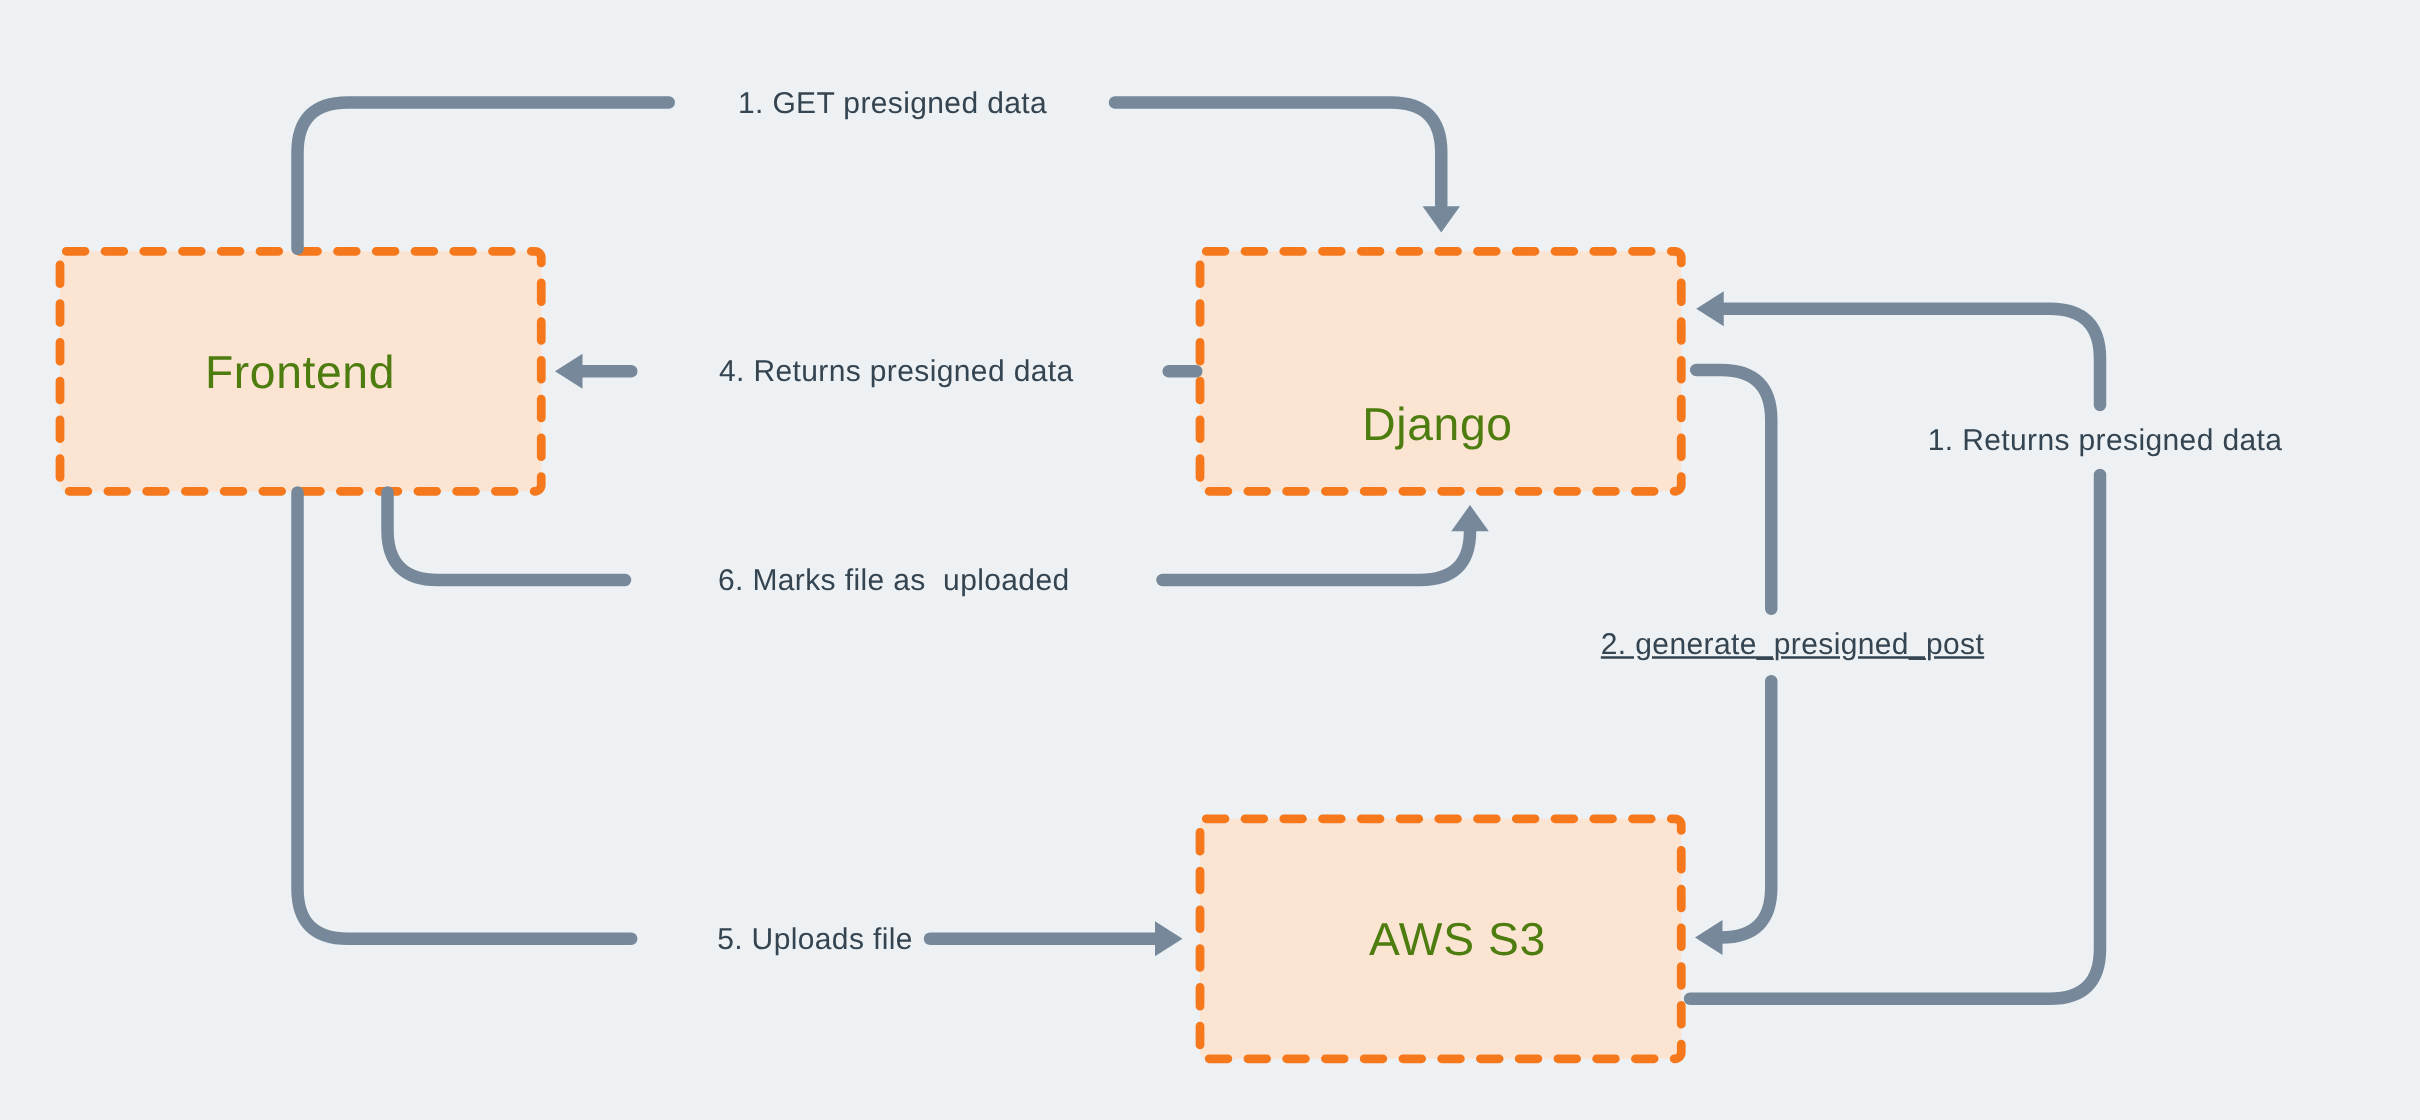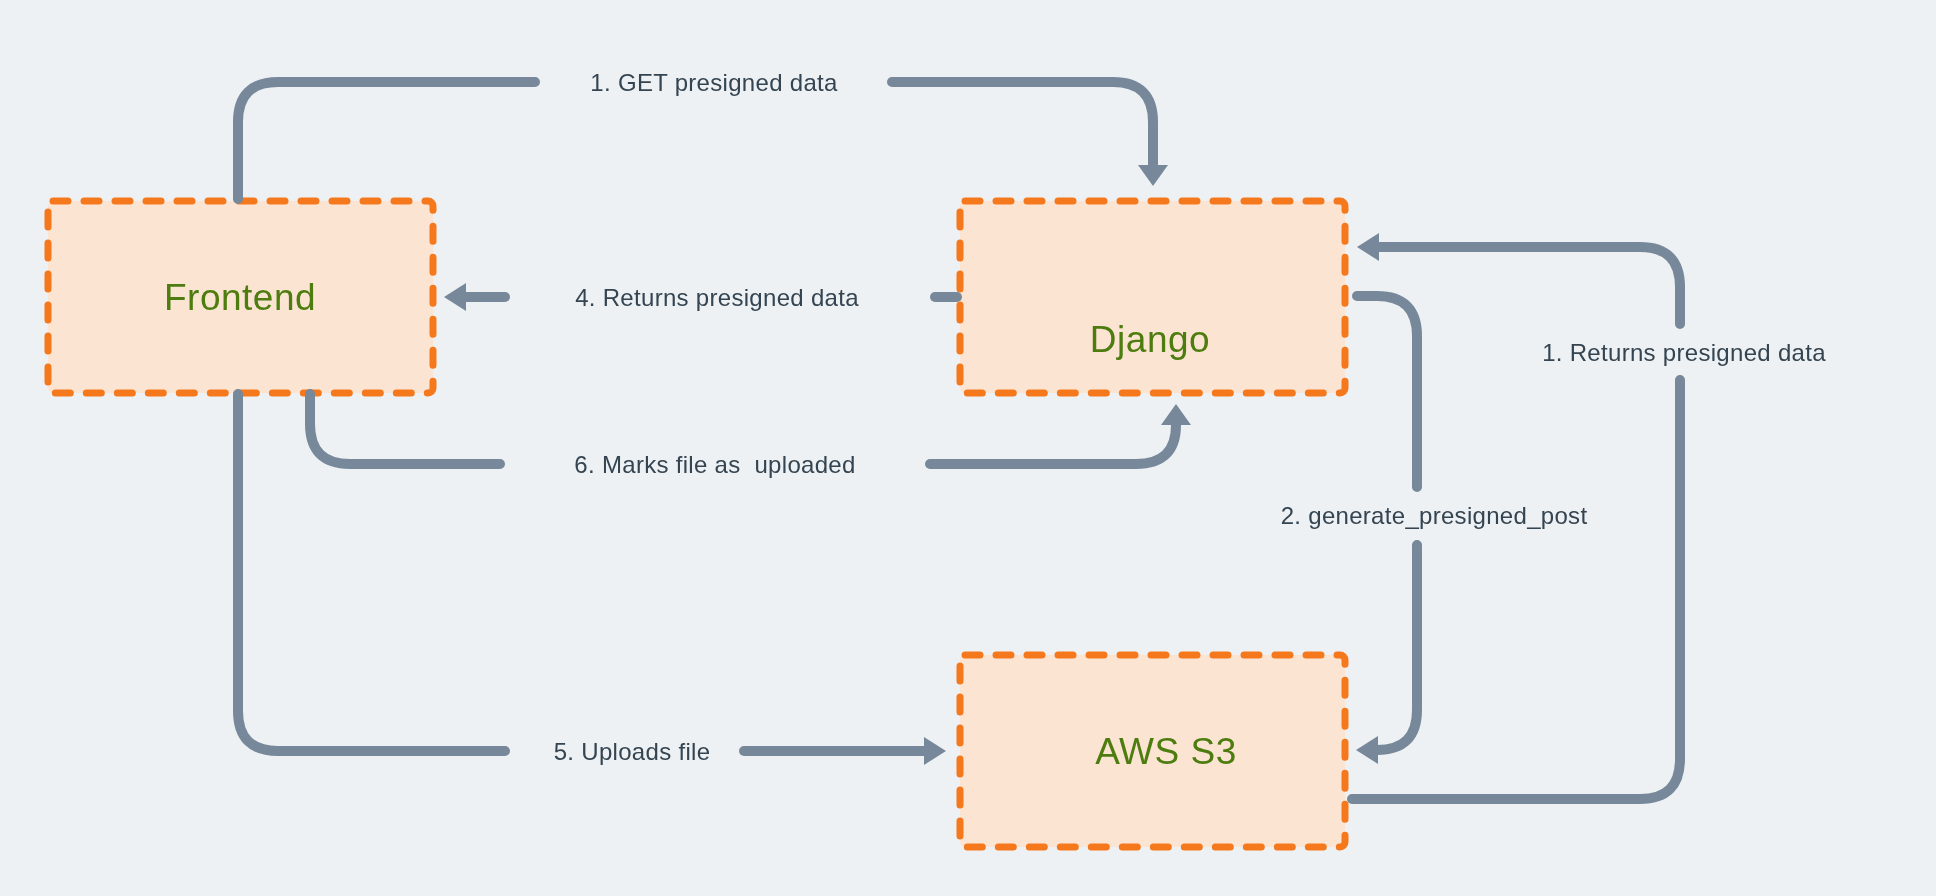--- a/index.html
+++ b/index.html
@@ -70,19 +70,19 @@
       <path d="M946 751 L924 737 L924 765 Z"></path>
       <path d="M1176 404 L1161 425 L1191 425 Z"></path>
     </g>
   </svg>
 
   <div class="node-label" style="left:240px;top:298px;">Frontend</div>
   <div class="node-label" style="left:1150px;top:308px;margin-top:32px;">Django</div>
   <div class="node-label" style="left:1150px;top:752px;margin-left:16px;">AWS S3</div>
 
   <div class="arrow-label" style="left:714px;top:83px;">1. GET presigned data</div>
-  <div class="arrow-label" style="left:1434px;top:516px;">2. generate_presigned_post</div>
+  <div class="arrow-label" style="left:1434px;top:516px;text-decoration:underline;">2. generate_presigned_post</div>
   <div class="arrow-label" style="left:1684px;top:353px;">1. Returns presigned data</div>
   <div class="arrow-label" style="left:717px;top:298px;">4. Returns presigned data</div>
-  <div class="arrow-label" style="left:632px;top:752px;">5. Uploads file</div>
+  <div class="arrow-label" style="left:652px;top:752px;">5. Uploads file</div>
   <div class="arrow-label" style="left:715px;top:465px;">6. Marks file as  uploaded</div>
 
 </div>
 
 </body></html>

